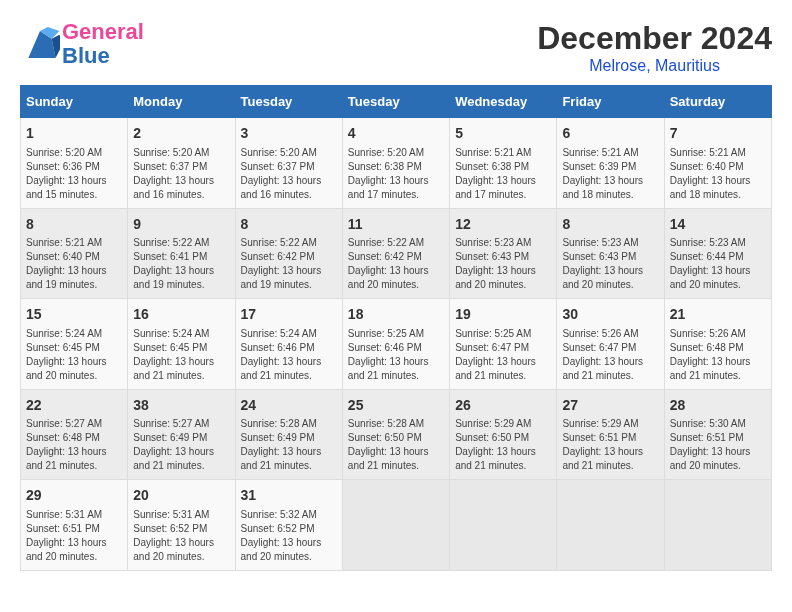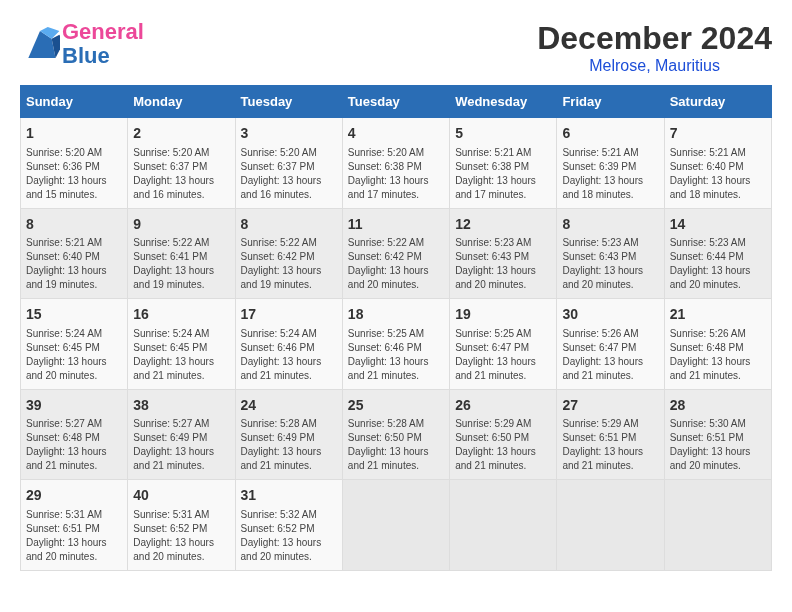--- a/index.html
+++ b/index.html
@@ -214,21 +214,21 @@
           <span class="day-num">30</span>
           <div class="day-detail">Sunrise: 5:26 AM<br>Sunset: 6:47 PM<br>Daylight: 13 hours<br>and 21 minutes.</div>
         </td>
         <td>
           <span class="day-num">21</span>
           <div class="day-detail">Sunrise: 5:26 AM<br>Sunset: 6:48 PM<br>Daylight: 13 hours<br>and 21 minutes.</div>
         </td>
       </tr>
       <tr>
         <td>
-          <span class="day-num">39</span>
+          <span class="day-num">22</span>
           <div class="day-detail">Sunrise: 5:27 AM<br>Sunset: 6:48 PM<br>Daylight: 13 hours<br>and 21 minutes.</div>
         </td>
         <td>
           <span class="day-num">38</span>
           <div class="day-detail">Sunrise: 5:27 AM<br>Sunset: 6:49 PM<br>Daylight: 13 hours<br>and 21 minutes.</div>
         </td>
         <td>
           <span class="day-num">24</span>
           <div class="day-detail">Sunrise: 5:28 AM<br>Sunset: 6:49 PM<br>Daylight: 13 hours<br>and 21 minutes.</div>
         </td>
@@ -248,21 +248,21 @@
           <span class="day-num">28</span>
           <div class="day-detail">Sunrise: 5:30 AM<br>Sunset: 6:51 PM<br>Daylight: 13 hours<br>and 20 minutes.</div>
         </td>
       </tr>
       <tr>
         <td>
           <span class="day-num">29</span>
           <div class="day-detail">Sunrise: 5:31 AM<br>Sunset: 6:51 PM<br>Daylight: 13 hours<br>and 20 minutes.</div>
         </td>
         <td>
-          <span class="day-num">40</span>
+          <span class="day-num">20</span>
           <div class="day-detail">Sunrise: 5:31 AM<br>Sunset: 6:52 PM<br>Daylight: 13 hours<br>and 20 minutes.</div>
         </td>
         <td>
           <span class="day-num">31</span>
           <div class="day-detail">Sunrise: 5:32 AM<br>Sunset: 6:52 PM<br>Daylight: 13 hours<br>and 20 minutes.</div>
         </td>
         <td class="empty"></td>
         <td class="empty"></td>
         <td class="empty"></td>
         <td class="empty"></td>

